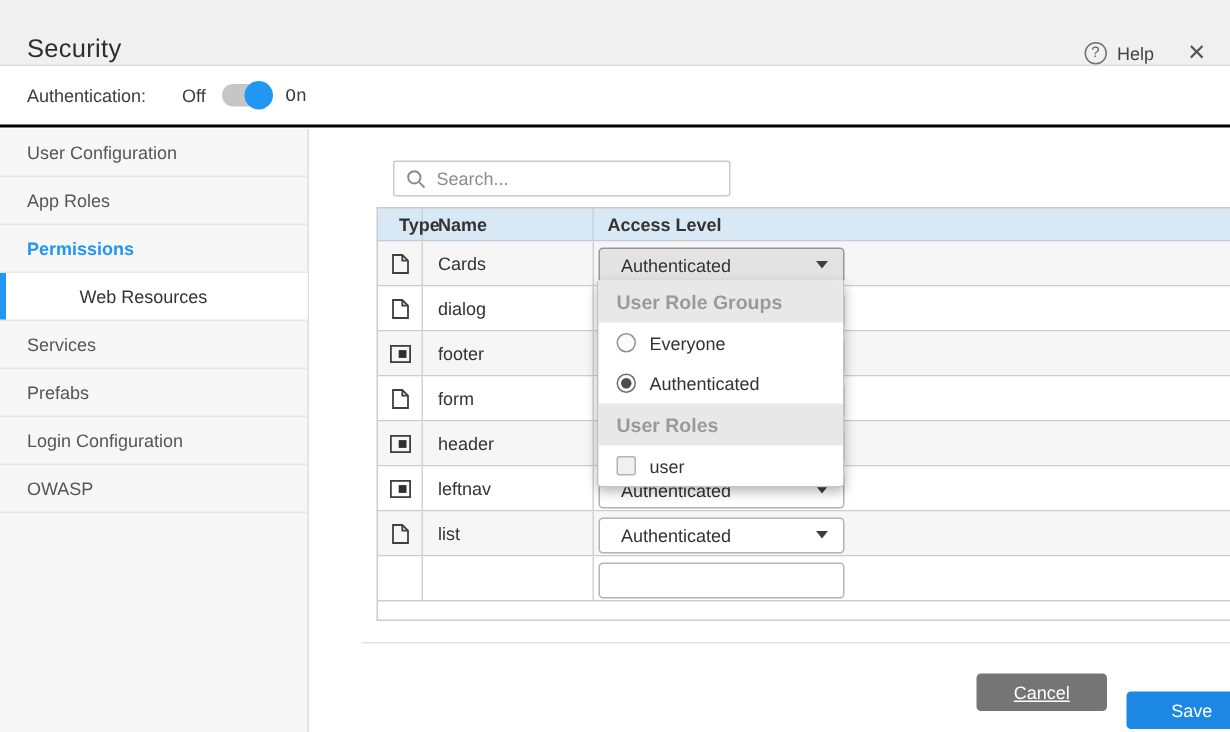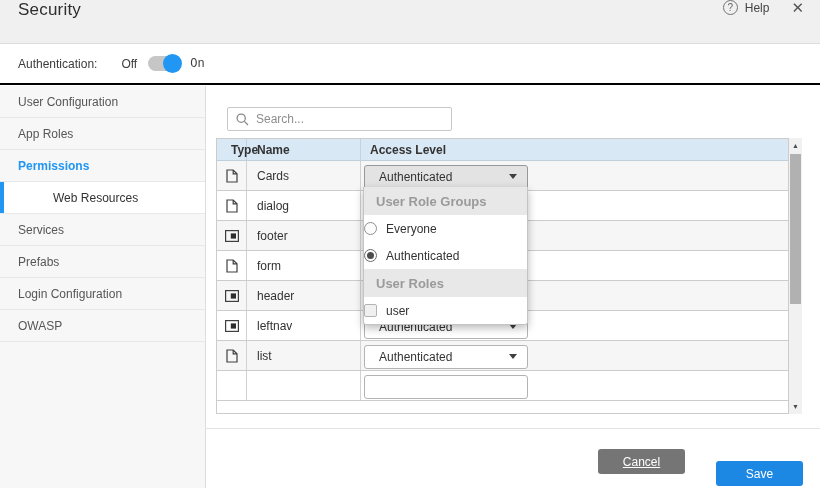--- a/index.html
+++ b/index.html
@@ -3,42 +3,42 @@
 <meta charset="utf-8">
 <style>
   * { margin:0; padding:0; box-sizing:border-box; }
   html,body { background:#fff; }
   body { font-family:"Liberation Sans","DejaVu Sans",sans-serif; font-size:12px; color:#333; }
 
   .app { position:relative; width:820px; height:488px; background:#fff; overflow:hidden; }
 
   
   .titlebar { position:absolute; top:0; left:0; right:0; height:44px; background:#f0f0f0;
-              border-bottom:1px solid #ddd; display:flex; align-items:flex-start; padding:0 16px 0 18px; }
+              border-bottom:1px solid #ddd; display:flex; align-items:flex-end; padding:0 16px 0 18px; }
   .title { font-size:17px; font-weight:500; color:#2e2e2e; letter-spacing:.2px; }
   .titlebar-right { margin-left:auto; display:flex; align-items:center; }
   .help-circle { width:15px; height:15px; border:1px solid #737373; border-radius:50%;
                  display:flex; align-items:center; justify-content:center;
                  font-size:10px; color:#666; margin-right:7px; }
   .help-label { font-size:12px; color:#444; }
   .close-x { font-size:15px; color:#555; margin-left:22px; line-height:1; cursor:default; }
 
   
   .authbar { position:absolute; top:44px; left:0; right:0; height:41px; background:#fff;
              border-bottom:2px solid #000000; display:flex; align-items:center; padding:0 18px; }
   .auth-label { color:#3c3c3c; margin-right:24px; }
   .tog-off { color:#3c3c3c; margin-right:11px; }
   .tog-on  { color:#3c3c3c; margin-left:11px;font-family:Liberation Mono, monospace; }
   .toggle { position:relative; width:31px; height:15px; }
   .toggle-track { width:31px; height:15px; border-radius:8px; background:#c6c6c6; }
   .toggle-knob { position:absolute; top:-2px; right:-3px; width:19px; height:19px;
                  border-radius:50%; background:var(--accent,#2196f3); }
 
   
-  .bodywrap { position:absolute; top:86px; left:0; right:0; bottom:0; display:flex; }
+  .bodywrap { position:absolute; top:86px; left:0; right:0; bottom:0; display:flex;gap:35px; }
   .sidebar { width:206px; background:#f7f7f7; border-right:1px solid #ddd; }
   .side-item { position:relative; height:32px; display:flex; align-items:center;
                padding-left:18px; color:#565656; border-bottom:1px solid #e8e8e8; cursor:default; }
   .side-item.highlight span { color:var(--accent,#2196f3); font-weight:bold; }
   .side-item.selected { background:#fff; }
   .side-item.selected span { color:#333;margin-left:35px; }
   .side-item.selected::before { content:""; position:absolute; left:0; top:0; bottom:0;
                width:4px; background:var(--accent,#2196f3); }
 
   .content { position:relative; flex:1; background:#fff; }
@@ -85,35 +85,35 @@
               align-items:center; justify-content:center; font-size:7px; color:#4d4d4d; }
   .sb-up { top:1px; } .sb-down { bottom:1px; }
   .sb-thumb { position:absolute; left:1px; top:16px; width:11px; height:150px; background:#b1b1b1; }
 
   
   .panel { position:absolute; left:157px; top:101px; width:165px; z-index:5; background:#fff;
            border:1px solid #c4c4c4; border-top:none; border-radius:0 0 3px 3px;
            box-shadow:0 3px 8px rgba(0,0,0,.28); overflow:hidden; }
   .panel-header { height:28px; background:var(--panel-header-bg,#e8e8e8); color:#9a9a9a;
                   font-weight:bold; font-size:13px; display:flex; align-items:center; padding-left:12px; }
-  .panel-option { height:27px; display:flex; align-items:center; color:#333; cursor:default; }
+  .panel-option { height:27px; display:flex; align-items:center; padding-left:12px; color:#333; cursor:default; }
   .radio { width:13px; height:13px; border:1px solid #8f8f8f; border-radius:50%;
            background:#fcfcfc; margin-right:9px; position:relative; flex:0 0 auto; }
   .radio.checked { border-color:#6d6d6d; }
   .radio.checked::after { content:""; position:absolute; left:2px; top:2px; right:2px; bottom:2px;
            background:#4c4c4c; border-radius:50%; }
   .checkbox { width:13px; height:13px; border:1px solid #b3b3b3; border-radius:2px;
            background:#f0f0f0; margin-right:9px; flex:0 0 auto; }
 
   
   .footer-divider { position:absolute; left:0; right:0; top:342px; height:1px; background:#e3e3e3; }
   .btn { position:absolute; top:363px; width:87px; height:25px; border:none; border-radius:3px;
          color:#fff; font-size:12px; font-weight:500; font-family:inherit;
          display:flex; align-items:center; justify-content:center; cursor:default; }
-  .btn-cancel { left:392px; background:var(--cancel-bg,#757575);text-decoration:underline; }
+  .btn-cancel { left:410px; background:var(--cancel-bg,#757575);text-decoration:underline; }
   .btn-save   { left:510px; background:var(--save-bg,#1d87e4);margin-top:12px; }
 </style>
 </head>
 <body>
 
 <div class="app">
 
   <header class="titlebar">
     <div class="title">Security</div>
     <div class="titlebar-right">

